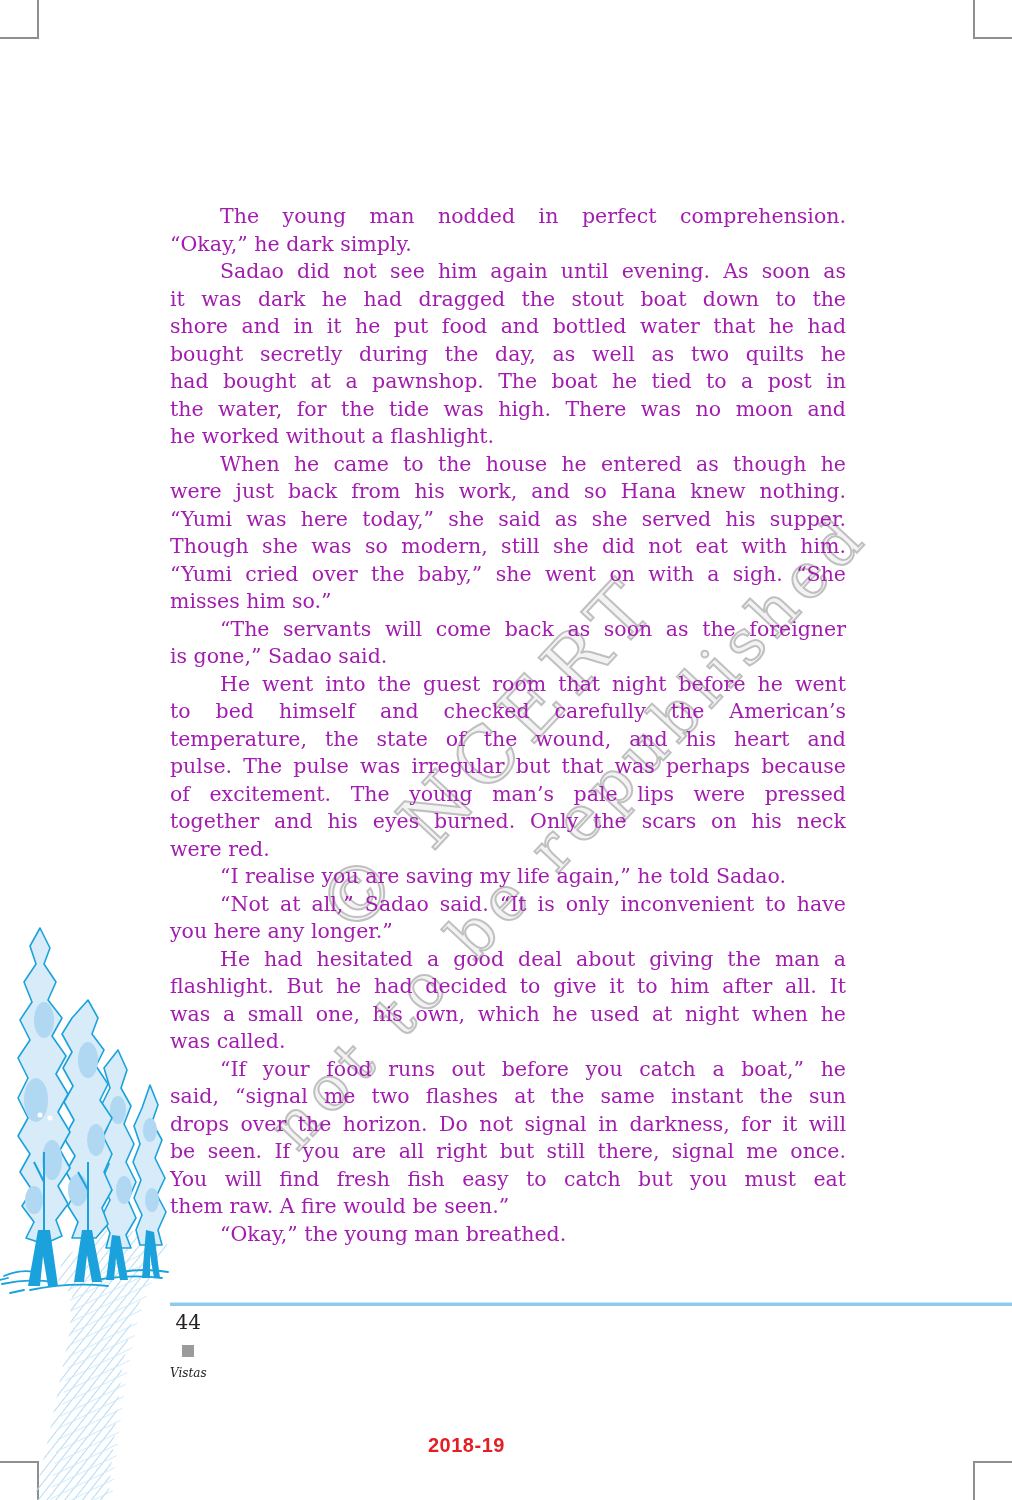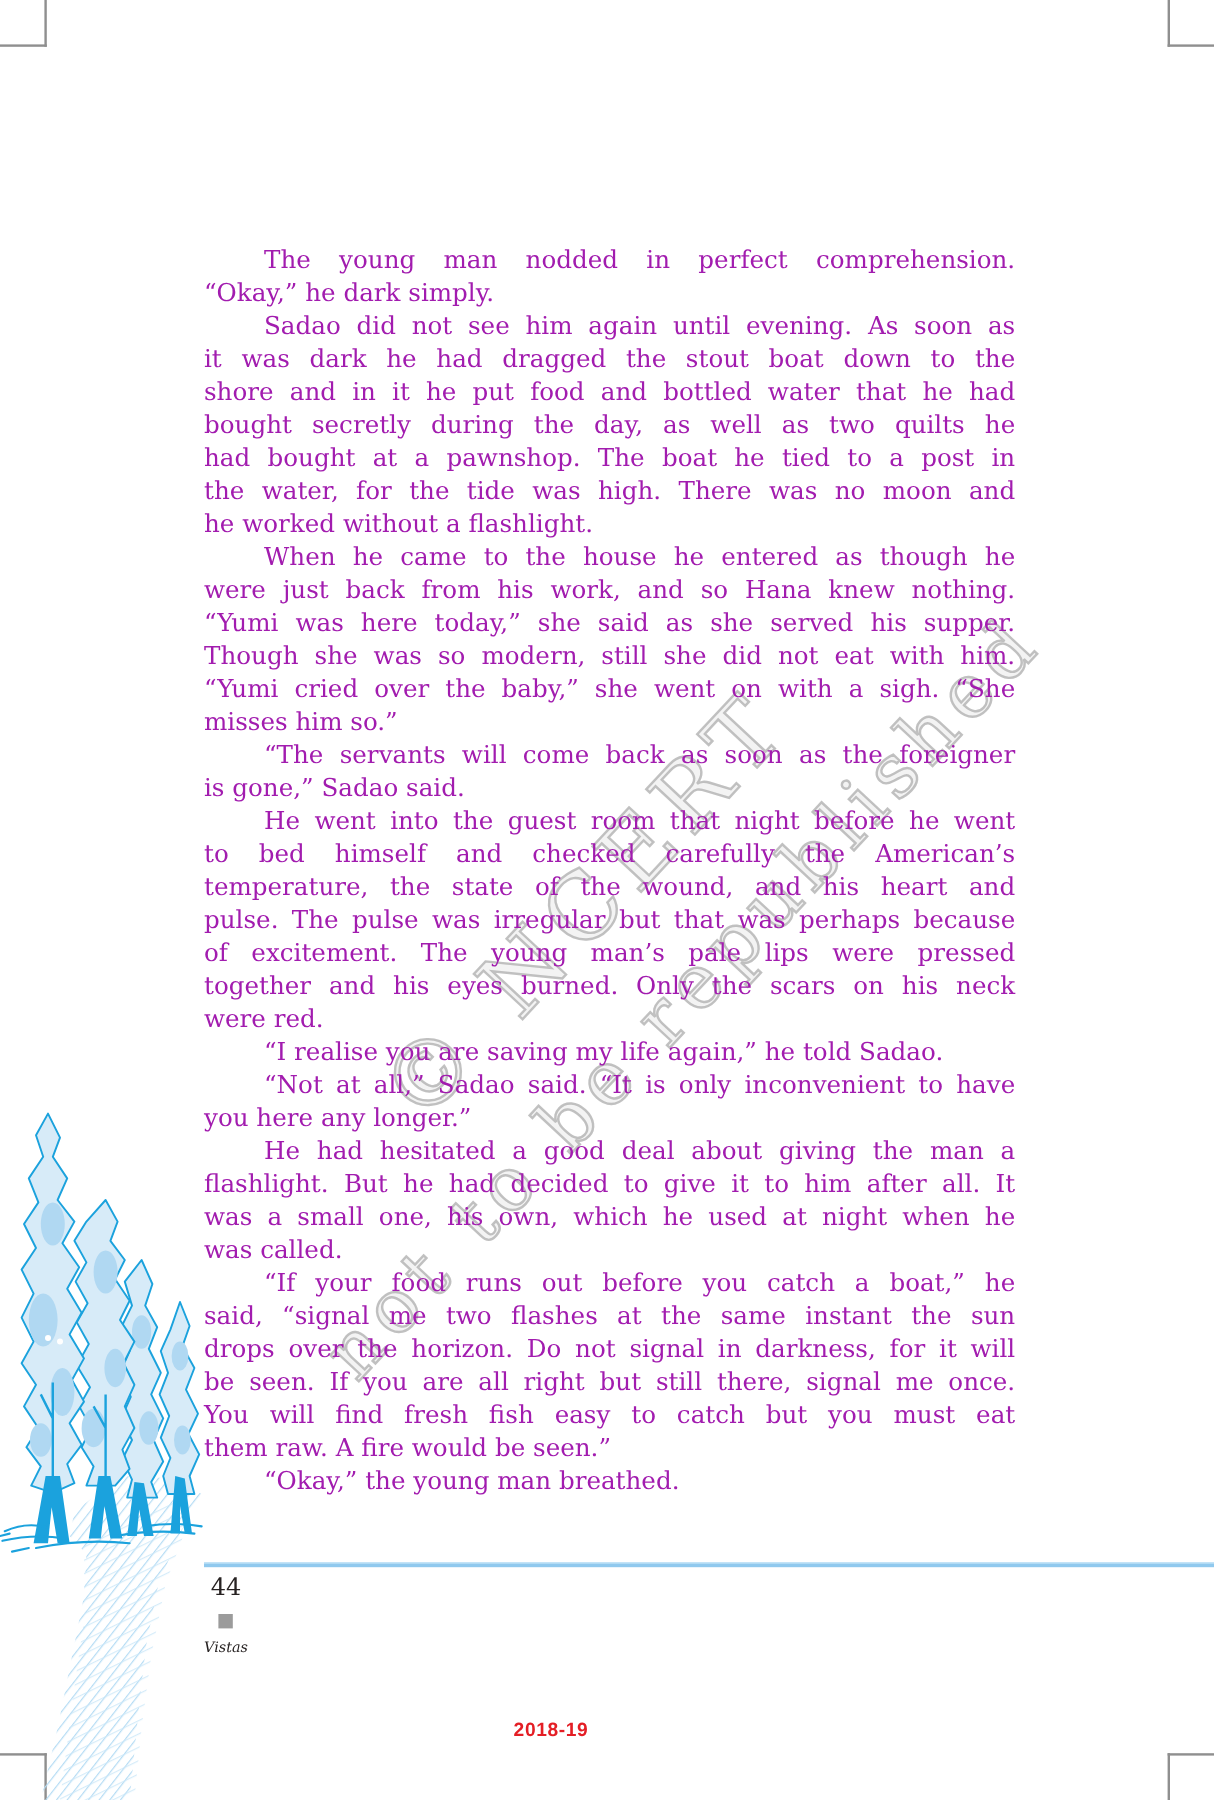--- a/index.html
+++ b/index.html
@@ -64,21 +64,21 @@
     position:absolute;left:170px;top:1310px;display:flex;align-items:center;gap:9px;
     z-index:4;color:#272222;flex-direction:column;
   }
   .footer .pgnum{font-size:20px;}
   .footer .sq{width:12px;height:12px;background:#9b9b9b;display:inline-block;margin-top:2px;}
   .footer .book{font-size:12px;font-style:italic;}
 
   .year{
     position:absolute;left:428px;top:1434px;
     font-family:"Liberation Sans","DejaVu Sans",sans-serif;
-    font-weight:bold;font-size:16px;letter-spacing:0.5px;
+    font-weight:bold;font-size:20px;letter-spacing:0.5px;
     color:#e41e25;z-index:4;
   }
 </style>
 </head>
 <body>
 
 <div class="page">
 
   <div class="crop tl"></div>
   <div class="crop tr"></div>

